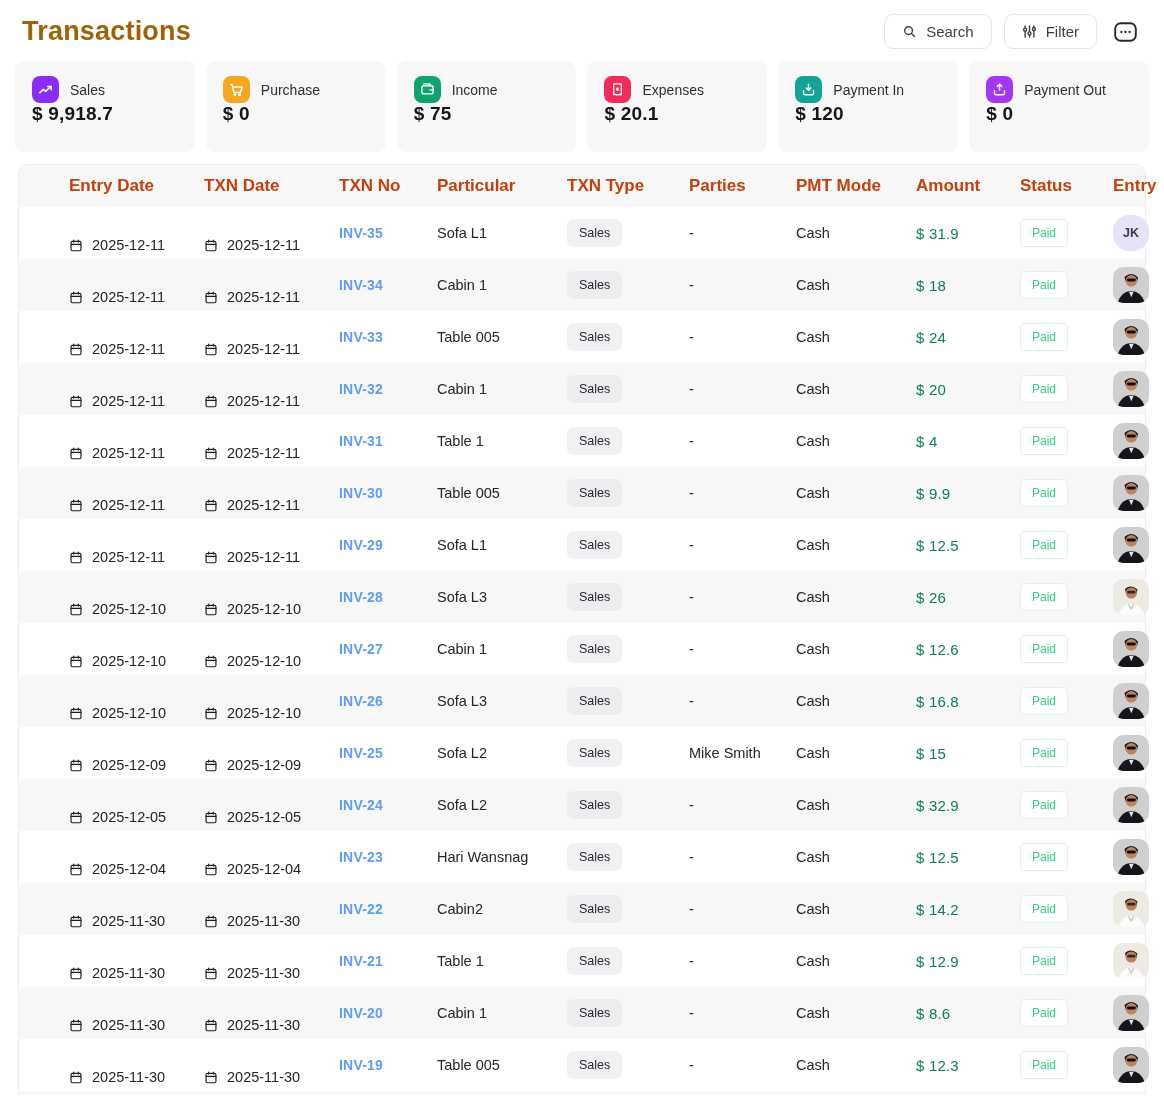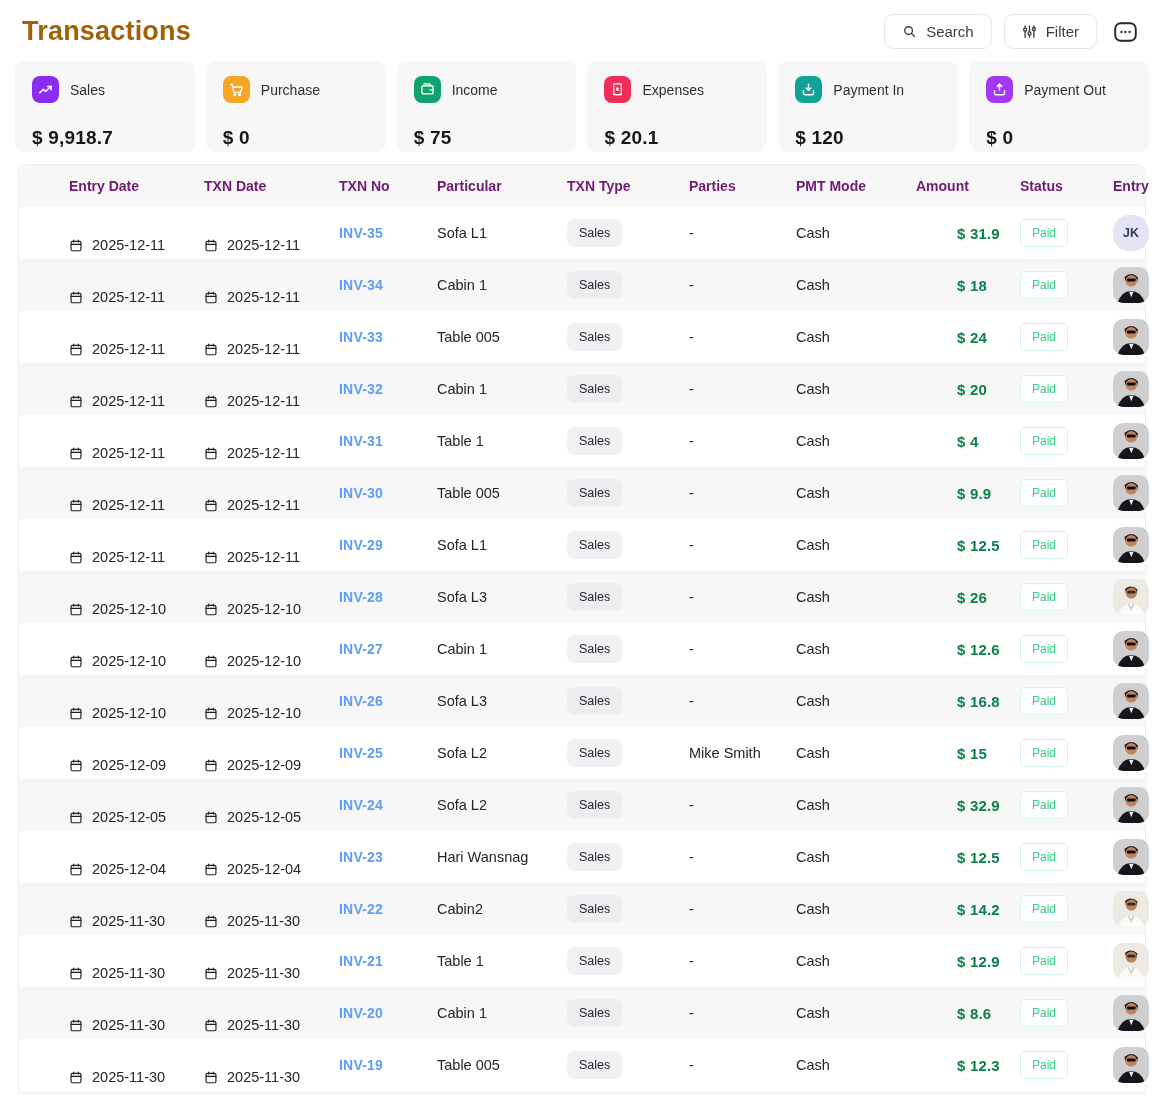--- a/index.html
+++ b/index.html
@@ -18,42 +18,42 @@
   .more-btn { background:none; border:none; padding:2px 4px; cursor:pointer; display:flex; }
 
   
   .cards { display:flex; gap:11px; padding:2px 15px 0 15px; }
   .card { flex:1; background:#f7f7f7; border-radius:9px; padding:15px 17px;
     height:91px; }
   .card-top { display:flex; align-items:center; gap:11px; }
   .card-icon { width:27px; height:27px; border-radius:8px; display:flex;
     align-items:center; justify-content:center; flex:0 0 27px; }
   .card-label { font-size:14px; color:#2c2f36; font-weight:500; }
-  .card-value { margin-top:24px; font-size:19px; font-weight:700; color:#15171c; letter-spacing:.2px; }
+  .card-value { margin-top:0; font-size:19px; font-weight:700; color:#15171c; letter-spacing:.2px; }
 
   
   .table-wrap { margin:12px 18px 0 18px; width:1128px;
     border:1px solid #ededf1; border-bottom:none; border-radius:10px 10px 0 0; }
   .grid-row { display:grid;
     grid-template-columns:185px 135px 98px 130px 122px 107px 120px 104px 93px 1fr;
     align-items:center; }
   .thead { background:#f7f7f8; height:42px; border-radius:10px 10px 0 0;
-    font-size:14px; font-weight:700; color:#701a75; }
+    font-size:17px; font-weight:700; color:#c2410c; }
   .th { padding-right:6px; white-space:nowrap; }
   .th:first-child, .td:first-child { padding-left:50px; }
   .tr { height:52px; font-size:14.5px; color:#22252c; background:#fff; }
   .tr:nth-child(even) { background:#f7f7f8; }
   .td { display:flex; align-items:center; white-space:nowrap; }
   .date-cell { gap:9px;margin-top:24px; }
   .cal { display:flex; flex:0 0 auto; }
   .txn-link { color:#5d9df5; font-weight:700; text-decoration:none; cursor:pointer; font-size:14px; letter-spacing:.2px; }
   .type-badge { background:#f1f1f4; border-radius:7px; padding:7px 12px;
     font-size:12.5px; color:#23262d; font-weight:500; }
   .tr:nth-child(even) .type-badge { background:#ededf0; }
-  .amount { color:#0c8049; font-weight:700; font-size:15px; letter-spacing:.2px;margin-left:41px; }
+  .amount { color:#0c8049; font-weight:400; font-size:15px; letter-spacing:.2px; }
   .paid-badge { color:#35d083; border:1px solid #d9f3e6; background:#fefffe;
     border-radius:5px; padding:6px 11px; font-size:12px; font-weight:500; }
   .avatar { width:36px; height:36px; border-radius:10px; overflow:hidden;
     display:flex; align-items:center; justify-content:center; }
   .av-init { background:#e4e4f6; color:#363a55; font-size:12.5px; font-weight:700;
     width:36px; height:36px; display:flex; align-items:center; justify-content:center;
     border-radius:16px; }
   .partial-row { height:4px; background:#f7f7f8; }
 </style>
 </head>

